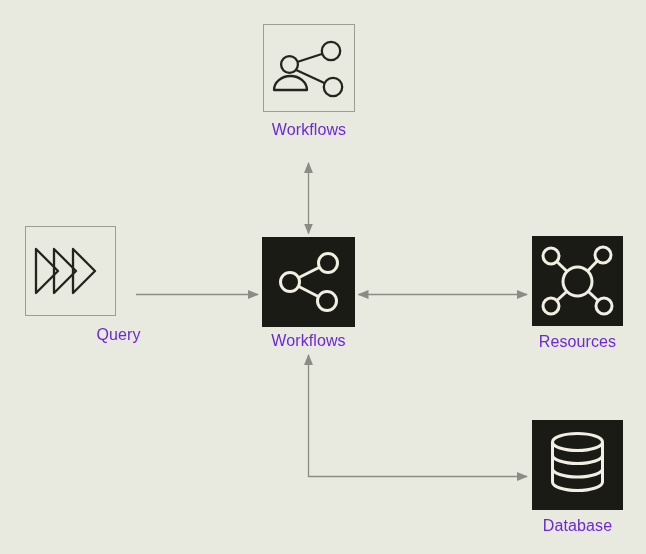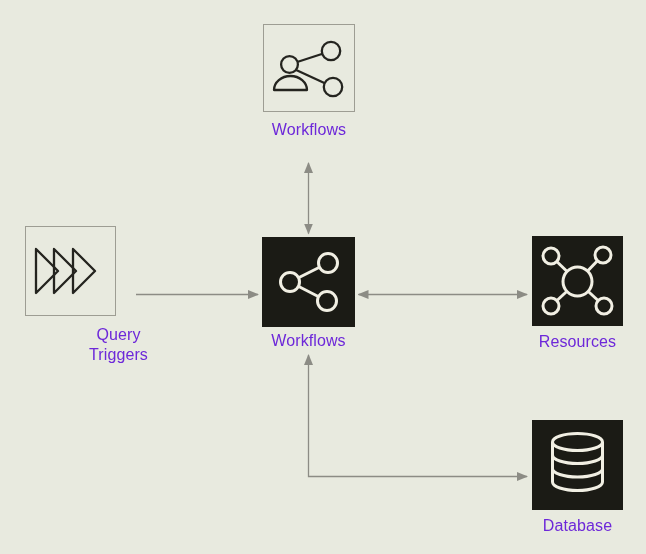--- a/index.html
+++ b/index.html
@@ -60,21 +60,20 @@
     <svg viewBox="0 0 89 88" width="89" height="88">
       <g stroke="#24241f" stroke-width="2.3" fill="none" stroke-linejoin="round">
         <path d="M10 22 L32 44 L10 66 Z"></path>
         <path d="M28 22 L50 44 L28 66 Z"></path>
         <path d="M47 22 L69 44 L47 66 Z"></path>
       </g>
     </svg>
   </div>
   <div class="node-label" style="left:0px;top:325px;width:141px;margin-left:48px;">
     <div>Query</div>
-    <div>Triggers</div>
   </div>
 
   <div class="node-box dark" style="left:262px;top:237px;width:93px;height:90px;">
     <svg viewBox="0 0 93 90" width="93" height="90">
       <g stroke="#f1efe3" stroke-width="3" fill="none">
         <line x1="28" y1="45" x2="66" y2="26"></line>
         <line x1="28" y1="45" x2="65" y2="64"></line>
         <circle cx="28" cy="45" r="9.5" fill="#1b1b15"></circle>
         <circle cx="66" cy="26" r="9.5" fill="#1b1b15"></circle>
         <circle cx="65" cy="64" r="9.5" fill="#1b1b15"></circle>

